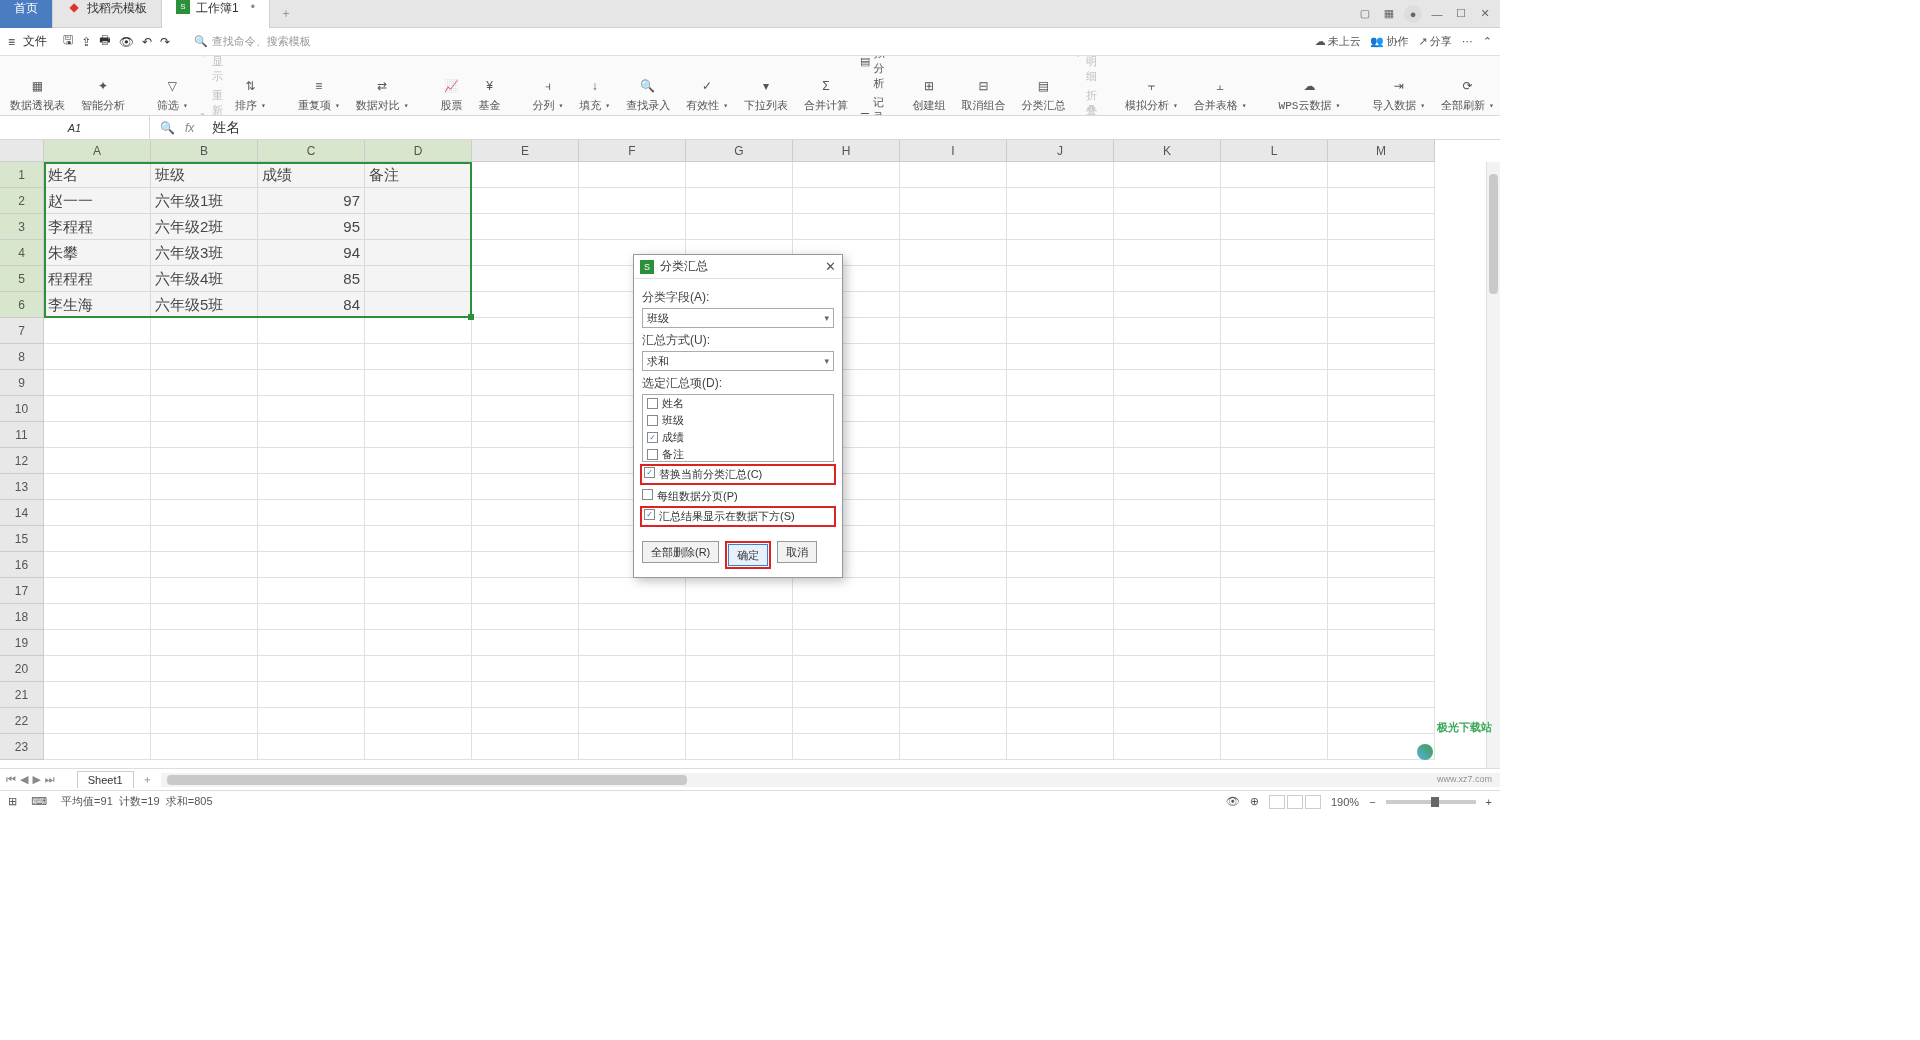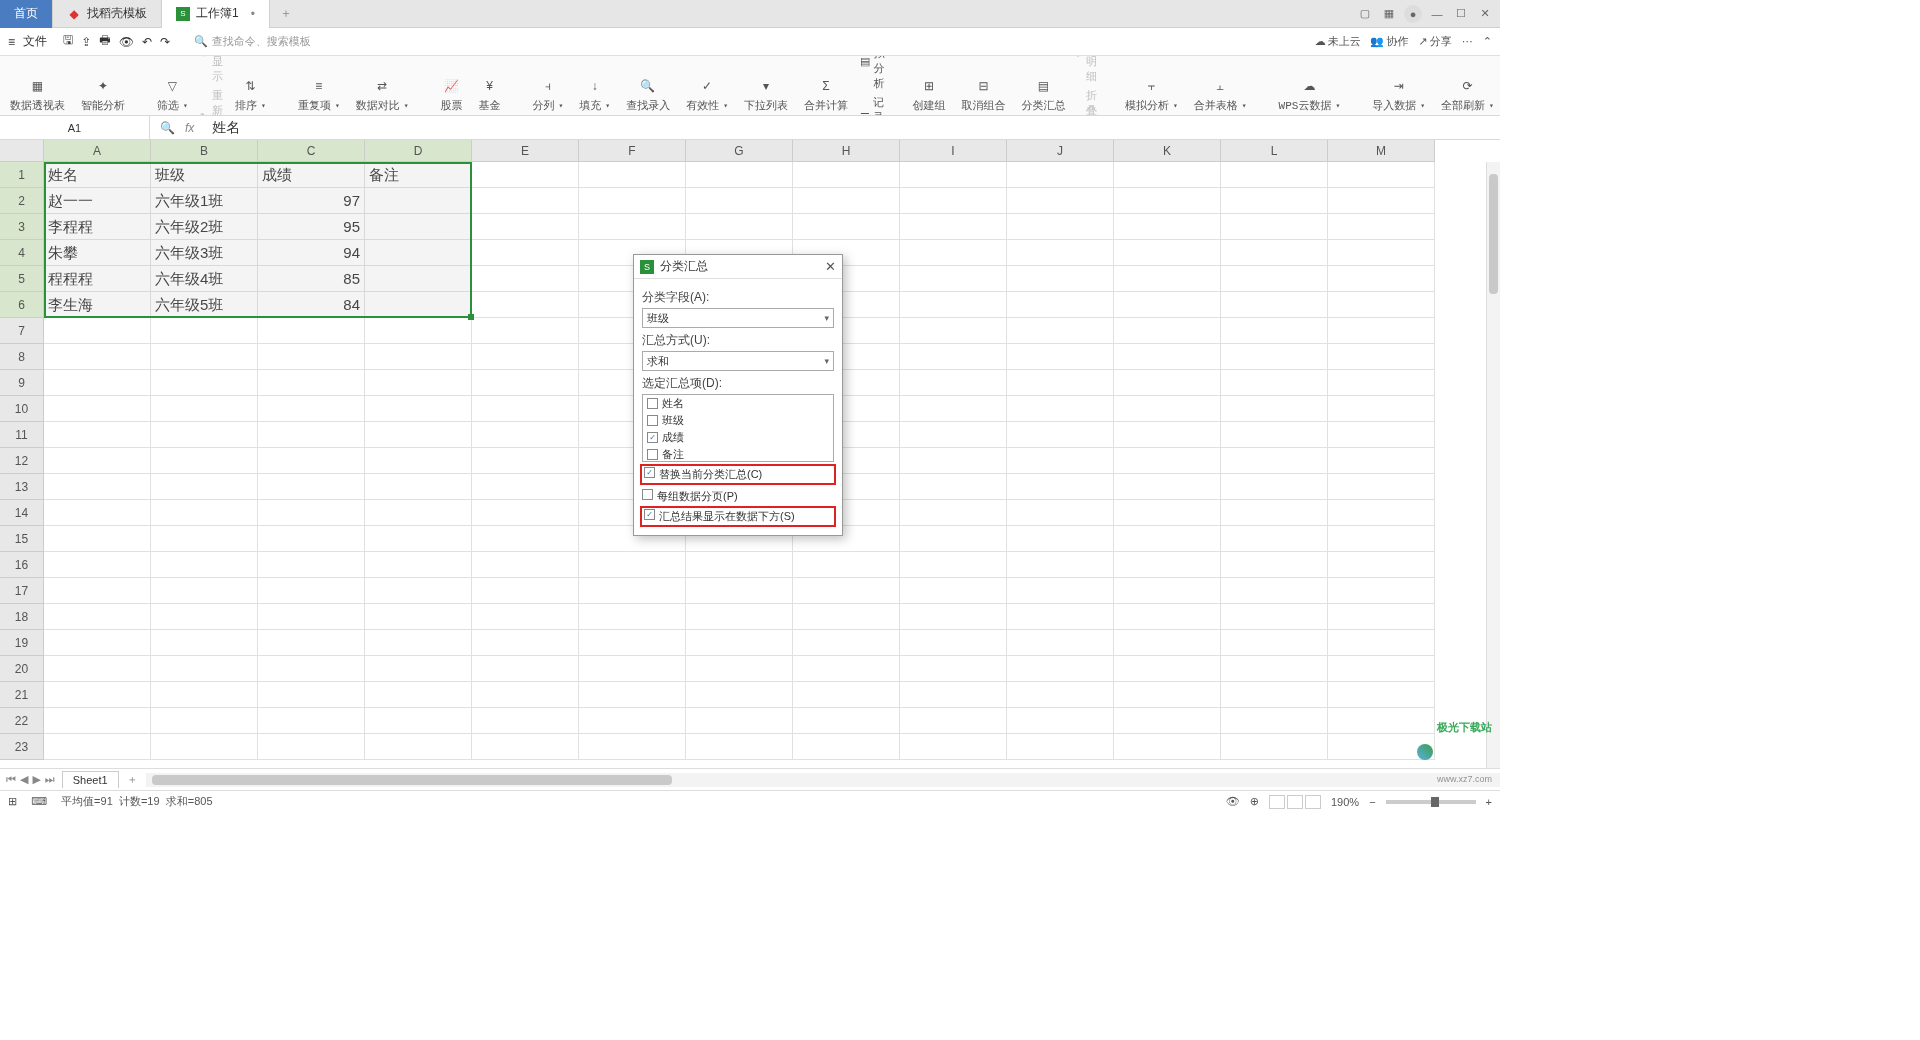--- a/index.html
+++ b/index.html
@@ -1,20 +1,20 @@
 <!DOCTYPE html>
 <html><head>
 <meta charset="utf-8">
 <style>
   * { box-sizing: border-box; margin: 0; padding: 0; font-family: "Microsoft YaHei", sans-serif; }
   body { width: 1500px; height: 812px; background: #fff; overflow: hidden; font-size: 12px; color: #333; position: relative; }
 
   
   .tabs { display: flex; align-items: center; height: 28px; background: #e6e6e6; border-bottom: 1px solid #d0d0d0; }
-  .tab { display: flex; align-items: center; padding: 0 14px; height: 28px; gap: 6px; border-right: 1px solid #d0d0d0; cursor: pointer; }
+  .tab { display: flex; padding: 0 14px; height: 28px; gap: 6px; border-right: 1px solid #d0d0d0; cursor: pointer; }
   .tab.active { background: #4a7cc1; color: #fff; }
   .tab.file { background: #fff; }
   .tab.file.modified::after { content: "•"; color: #888; margin-left: 6px; }
   .tab-icon { width: 14px; height: 14px; display: inline-flex; align-items: center; justify-content: center; }
   .add-tab { padding: 0 10px; color: #888; cursor: pointer; }
   .win-controls { margin-left: auto; display: flex; gap: 6px; padding-right: 6px; }
   .win-btn { width: 18px; height: 18px; display: flex; align-items: center; justify-content: center; color: #666; cursor: pointer; font-size: 11px; }
 
   
   .menubar { display: flex; align-items: center; height: 28px; border-bottom: 1px solid #e0e0e0; padding: 0 8px; gap: 6px; }
@@ -34,21 +34,21 @@
   .rgrp .ricon { width: 20px; height: 20px; color: #555; display: flex; align-items: center; justify-content: center; }
   .rgrp .rlbl { font-size: 11px; color: #555; white-space: nowrap; margin-top: 2px; display: flex; align-items: center; gap: 2px; font-family: Liberation Mono, monospace; }
   .rcol { display: flex; flex-direction: column; justify-content: center; gap: 4px; font-size: 11px; color: #555; }
   .rcol .rrow { display: flex; align-items: center; gap: 3px; cursor: pointer; }
   .vsep { width: 1px; background: #e0e0e0; margin: 6px 4px; }
   .disabled { color: #c0c0c0 !important; }
   .drop::after { content: "▾"; font-size: 8px; margin-left: 2px; color: inherit; }
 
   
   .namebox-row { display: flex; align-items: center; height: 24px; border-bottom: 1px solid #d9d9d9; }
-  .namebox { width: 150px; text-align: center; border-right: 1px solid #d9d9d9; height: 100%; display: flex; align-items: center; justify-content: center; font-size: 11px; }
+  .namebox { width: 150px; text-align: center; border-right: 1px solid #d9d9d9; height: 100%; display: flex; align-items: center; justify-content: center; font-size: 11px; font-style: italic; }
   .fx-icons { display: flex; gap: 10px; padding: 0 10px; align-items: center; color: #888; }
   .fx-input { flex: 1; padding: 0 8px; font-size: 14px; color: #333; }
 
   
   .grid-wrap { position: relative; height: calc(100% - 28px - 28px - 60px - 24px - 22px - 22px); overflow: hidden; }
   .corner { position: absolute; left: 0; top: 0; width: 44px; height: 22px; background: #e8e8e8; border-right: 1px solid #ccc; border-bottom: 1px solid #ccc; z-index: 3; }
   .col-headers { position: absolute; left: 44px; top: 0; right: 14px; height: 22px; display: flex; z-index: 2; }
   .col-h { width: 107px; flex: none; background: #e8e8e8; border-right: 1px solid #ccc; border-bottom: 1px solid #ccc; text-align: center; line-height: 22px; font-size: 12px; color: #555; }
   .col-h.sel { background: #d7e6cc; }
   .row-headers { position: absolute; left: 0; top: 22px; bottom: 0; width: 44px; z-index: 2; }
@@ -63,21 +63,21 @@
   .sel-fill { position: absolute; left: 44px; top: 22px; width: 428px; height: 156px; background: rgba(180,180,180,0.15); z-index: 1; pointer-events: none; }
   .vscroll { position: absolute; right: 0; top: 22px; bottom: 0; width: 14px; background: #f3f3f3; border-left: 1px solid #ddd; }
   .vscroll .thumb { position: absolute; left: 2px; right: 2px; top: 12px; height: 120px; background: #c9c9c9; border-radius: 4px; }
   .hscroll { flex: 1; position: relative; background: #f3f3f3; }
   .hscroll .thumb { position: absolute; top: 2px; bottom: 2px; left: 10px; width: 520px; background: #c9c9c9; border-radius: 4px; }
 
   
   .sheet-bar { height: 22px; display: flex; align-items: center; border-top: 1px solid #ddd; font-size: 11px; }
   .sheet-nav { display: flex; gap: 4px; padding: 0 6px; color: #888; }
   .sheet-nav span { cursor: pointer; }
-  .sheet-tab { padding: 2px 10px; border: 1px solid #ccc; border-bottom: none; background: #fff; cursor: pointer; margin-left: 1px; }
+  .sheet-tab { padding: 2px 10px; border: 1px solid #ccc; border-bottom: none; background: #fff; cursor: pointer; margin-left: 16px; }
   .sheet-add { padding: 0 8px; color: #888; cursor: pointer; }
 
   
   .status-bar { height: 22px; display: flex; align-items: center; border-top: 1px solid #ddd; padding: 0 8px; font-size: 11px; color: #555; gap: 14px; }
   .status-right { margin-left: auto; display: flex; align-items: center; gap: 10px; }
   .view-btns { display: flex; gap: 2px; }
   .view-btn { width: 16px; height: 14px; border: 1px solid #ccc; cursor: pointer; }
   .zoom-slider { width: 90px; height: 4px; background: #ccc; position: relative; }
   .zoom-slider .zthumb { position: absolute; top: -3px; left: 45px; width: 8px; height: 10px; background: #666; }
 
@@ -786,20 +786,27 @@
       <span class="chk"></span>
       <span>每组数据分页(P)</span>
     </div>
     <div class="hl-red">
       <div class="opt-row" style="margin-top:0;">
         <span class="chk c"></span>
         <span>汇总结果显示在数据下方(S)</span>
       </div>
     </div>
   </div>
+  <div class="dlg-btns">
+    <div class="dbtn">全部删除(R)</div>
+    <span class="hl-red-btn">
+      <div class="dbtn primary">确定</div>
+    </span>
+    <div class="dbtn">取消</div>
+  </div>
 </div>
 
 <div class="watermark">
   <span class="wm-logo"></span>
   <span>
     <div style="font-weight:bold;">极光下载站</div>
     <div style="font-size:9px;color:#888;margin-top:39px;">www.xz7.com</div>
   </span>
 </div>
 

